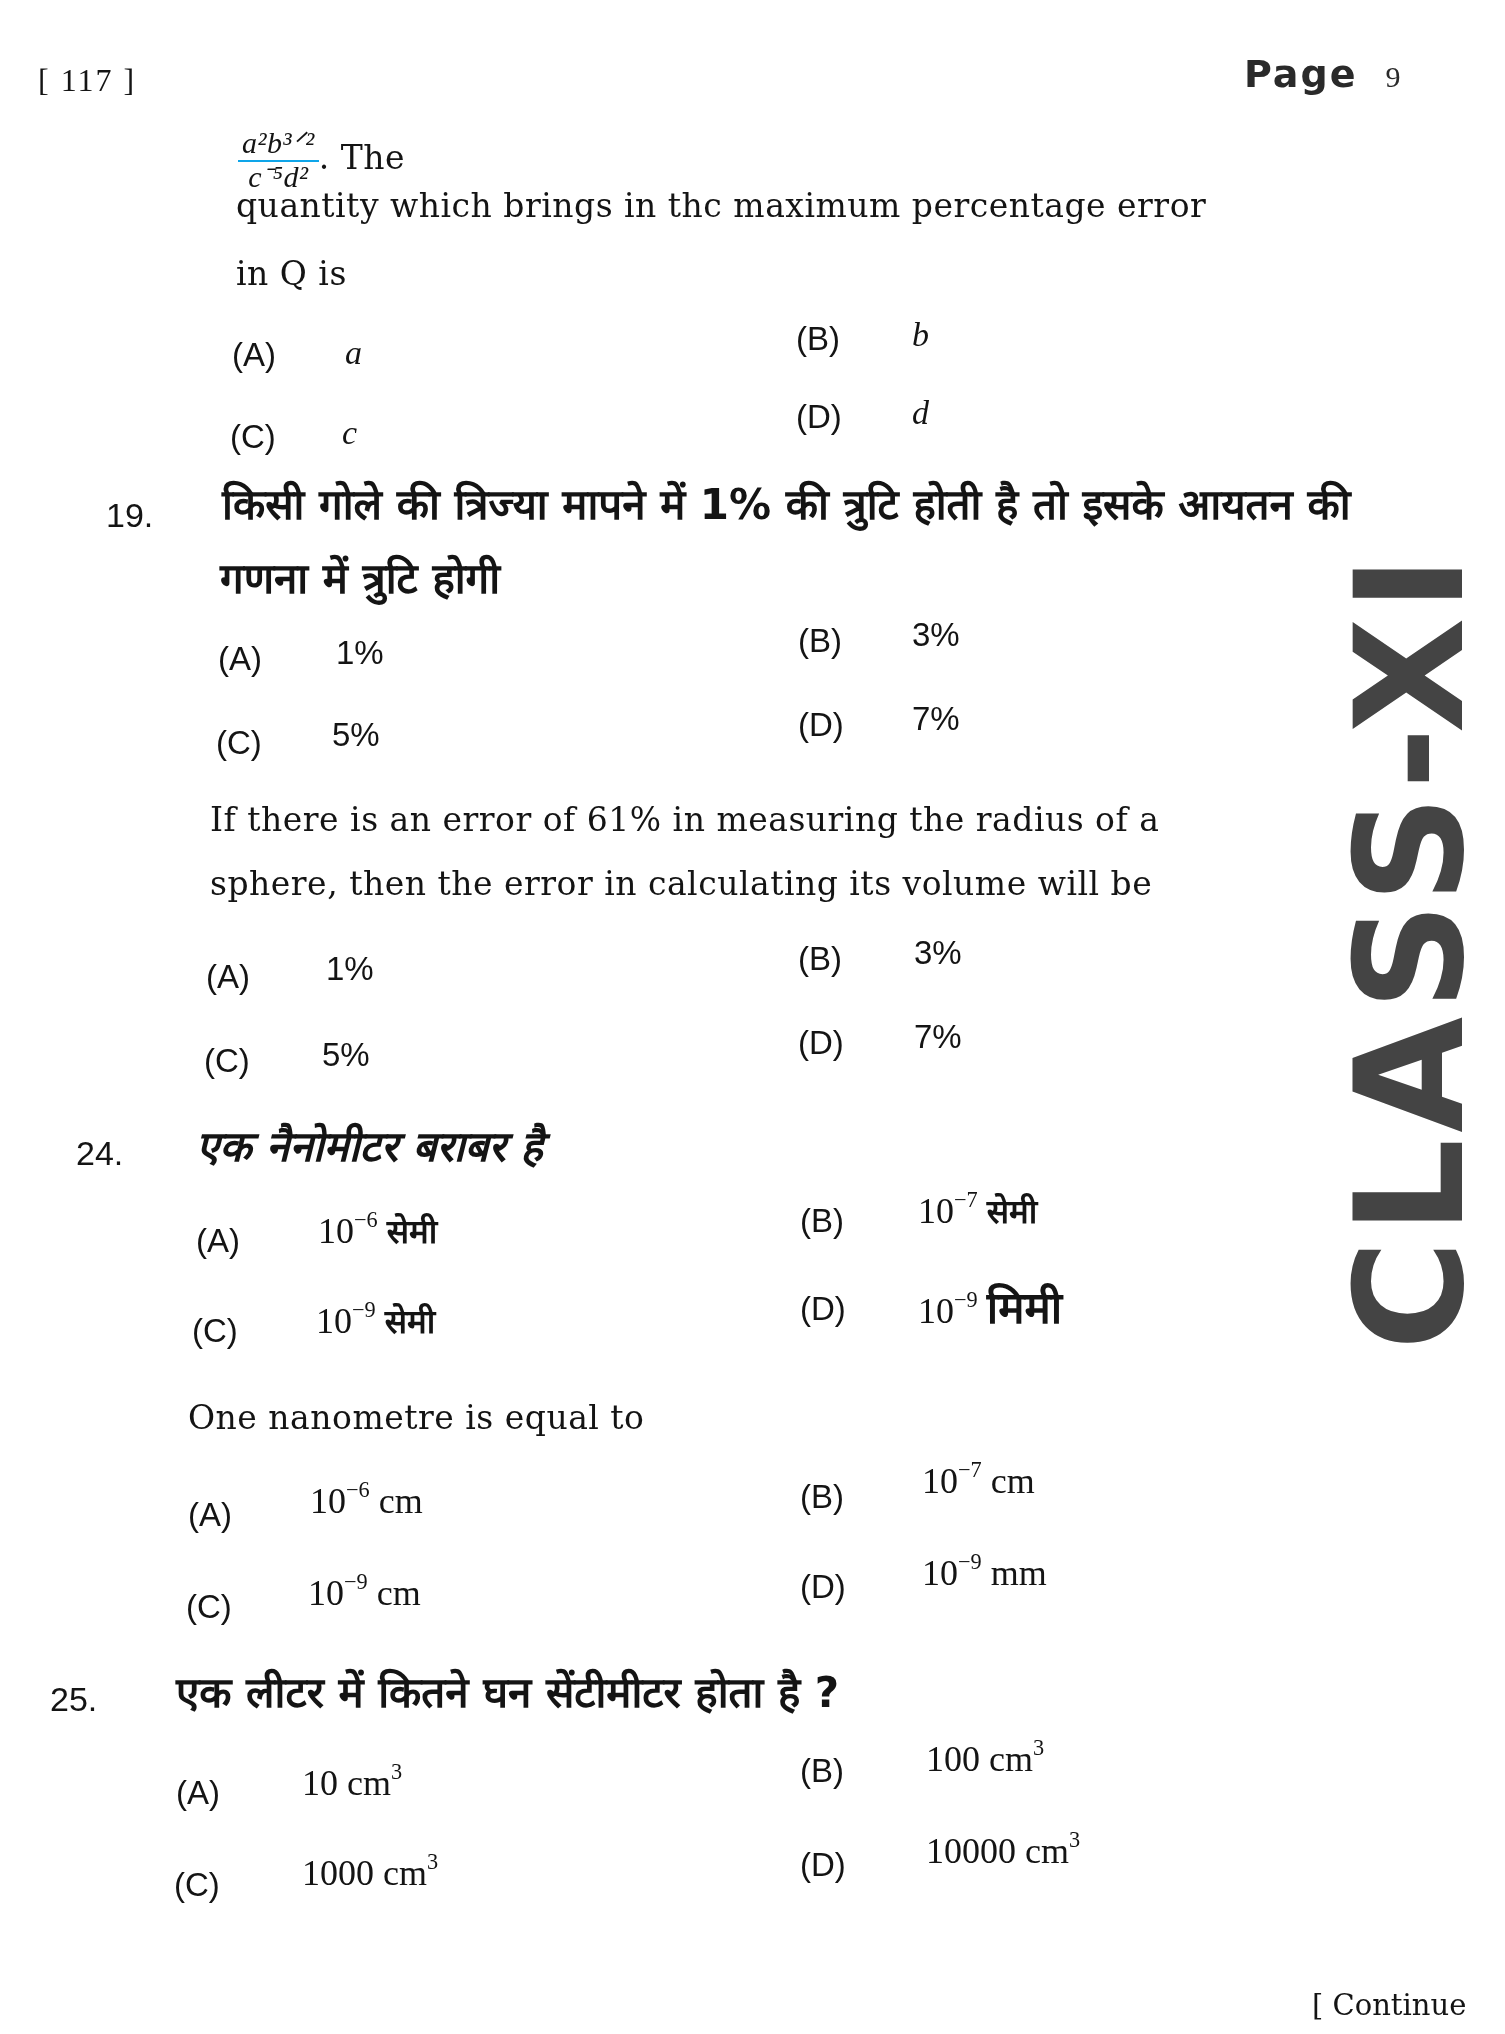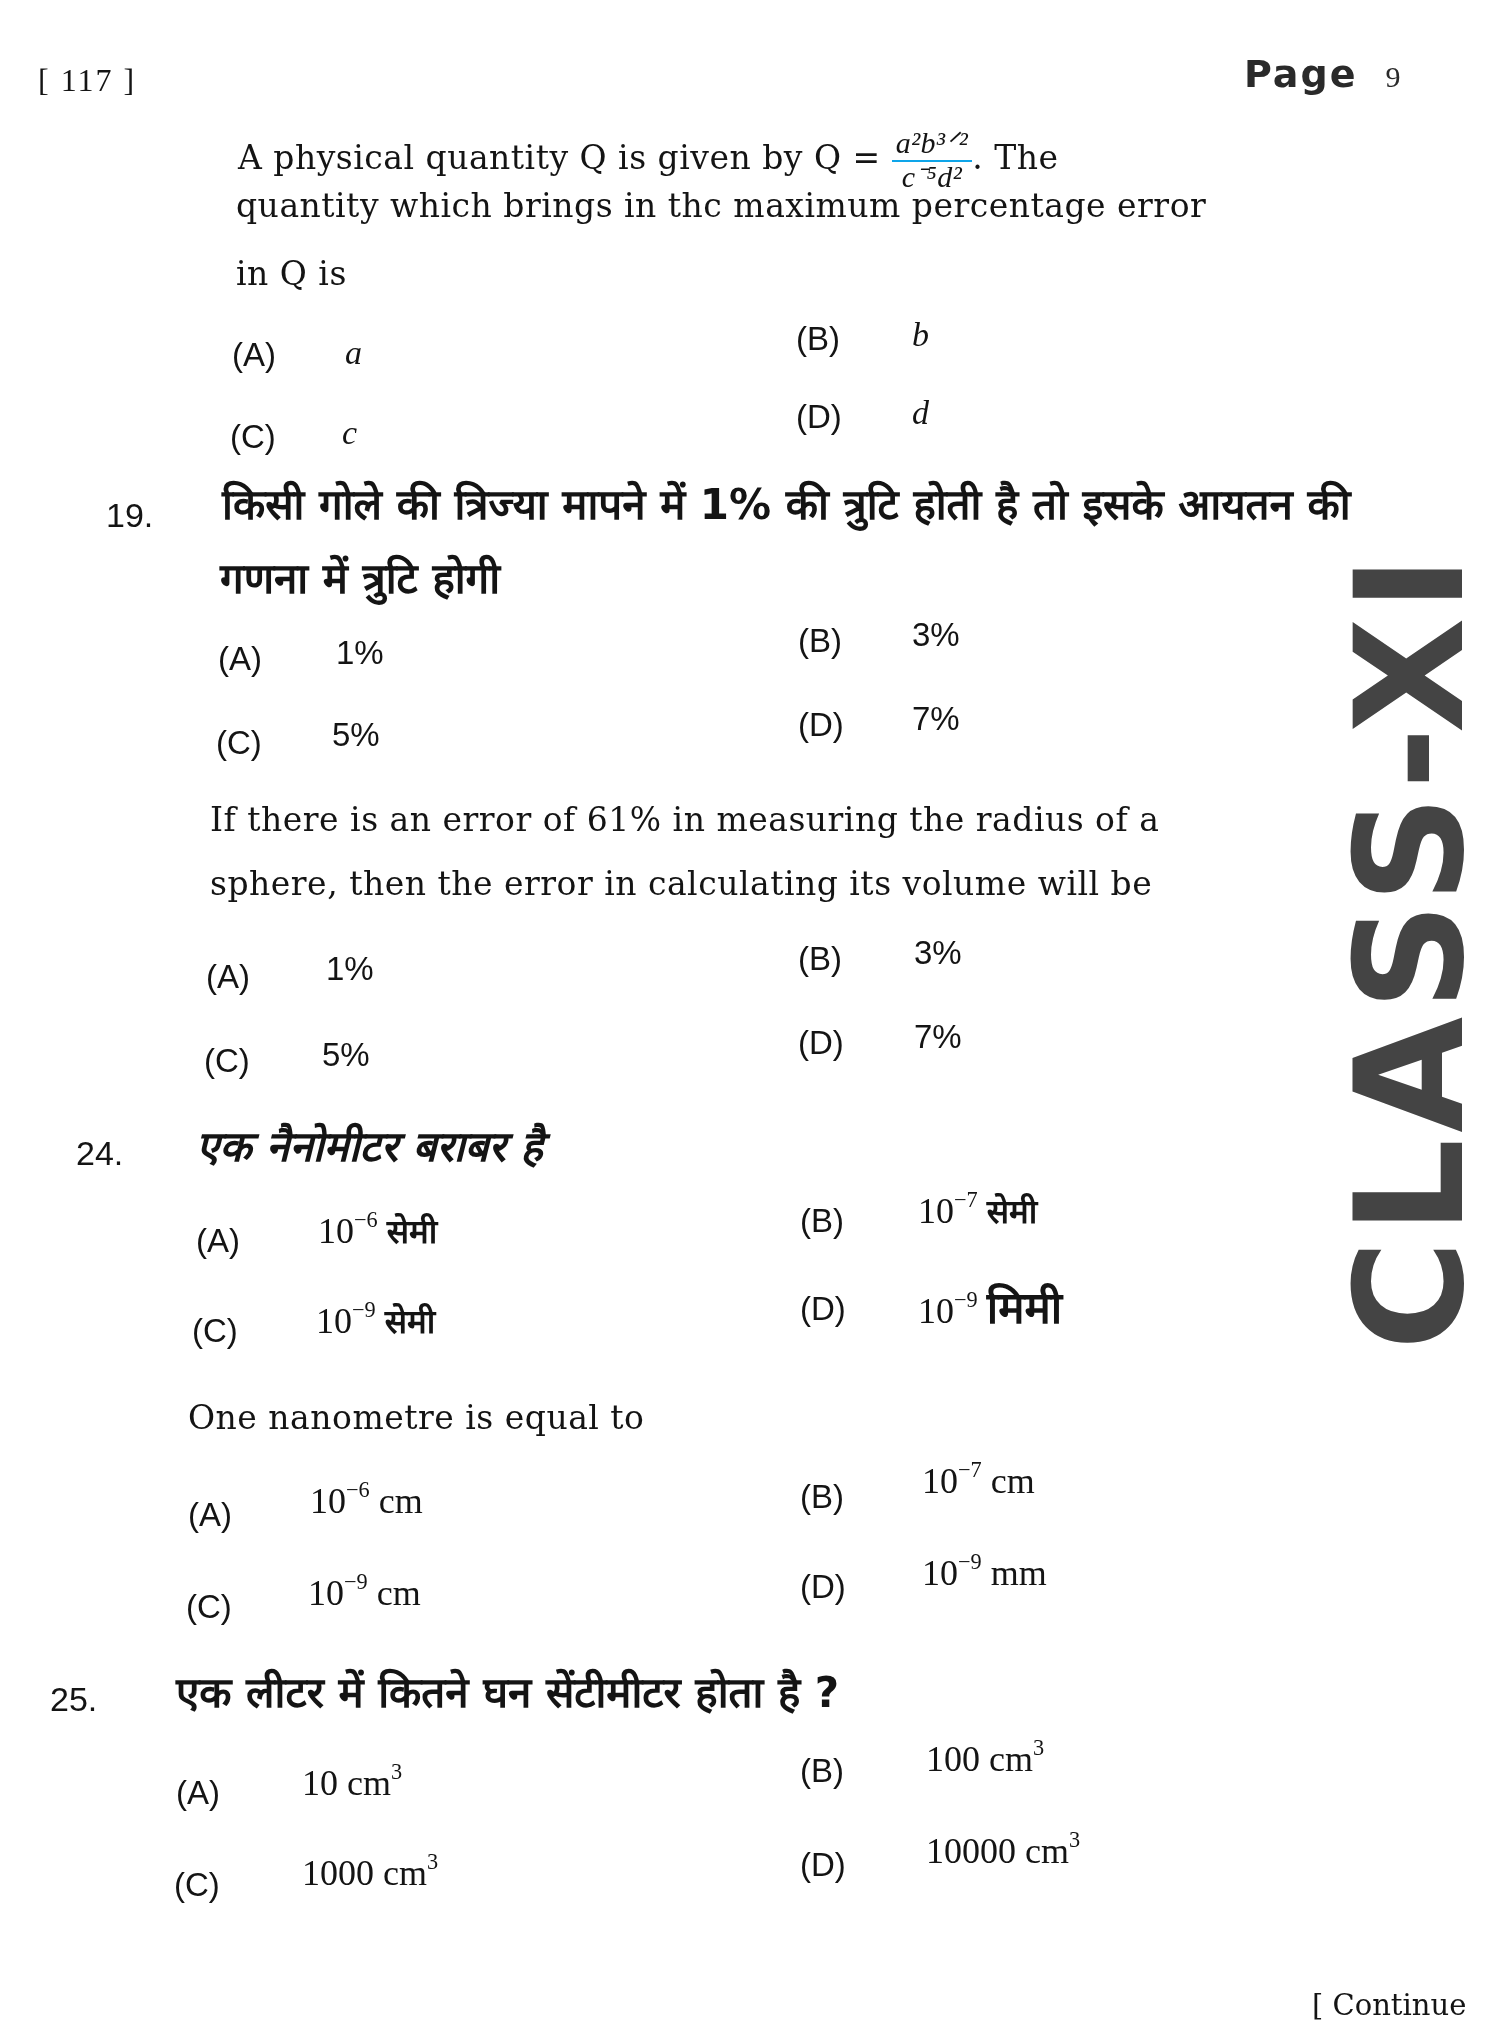--- a/index.html
+++ b/index.html
@@ -30,21 +30,20 @@
 </style>
 </head>
 <body>
 
 <div class="abs hdr-num" style="left:38px; top:62px;">[ 117 ]</div>
 <div class="abs hdr-page" style="left:1228px; top:52px;margin-left:16px;">
   <span>Page</span><span class="n">9</span>
 </div>
 
 <div class="abs en" style="left:238px; top:128px;">
-  <span>A physical quantity Q is given by Q =</span>
   <span class="frac">
     <span class="num">a²b³ᐟ²</span>
     <span class="den">c⁻⁵d²</span>
   </span><span>. The</span>
 </div>
 <div class="abs en" style="left:236px; top:186px;">quantity which brings in thc maximum percentage error</div>
 <div class="abs en" style="left:236px; top:254px;">in Q is</div>
 
 <div class="abs opt-label" style="left:232px; top:336px;">(A)</div>
 <div class="abs opt-val ital" style="left:345px; top:334px;">a</div>

